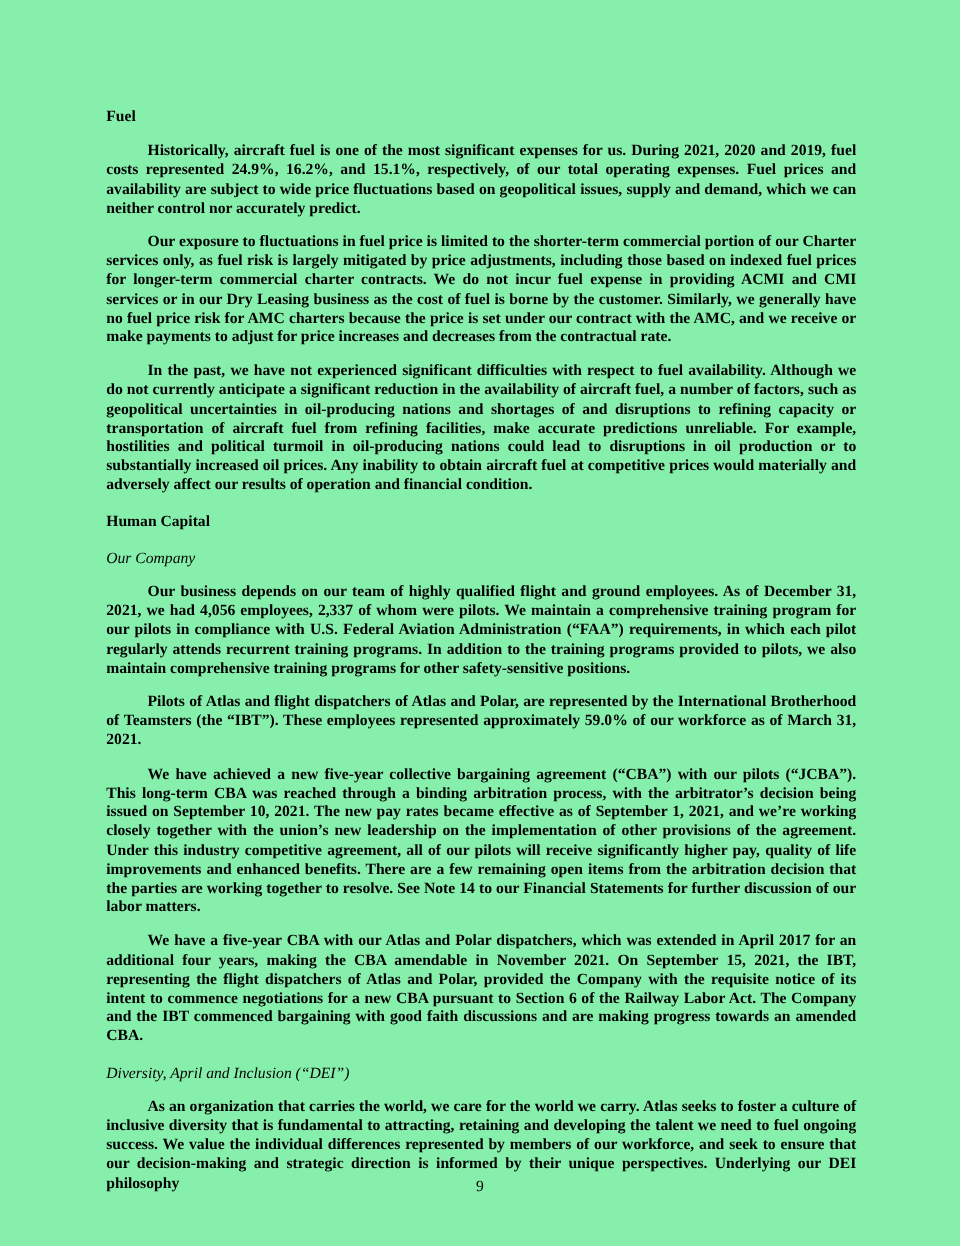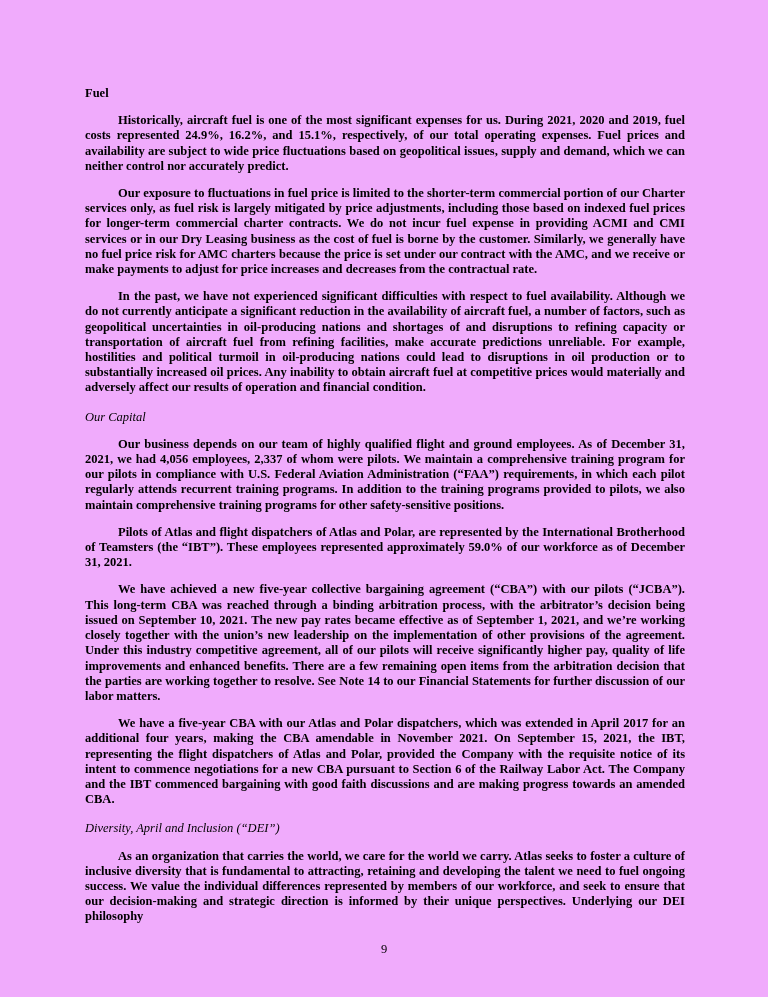--- a/index.html
+++ b/index.html
@@ -4,21 +4,21 @@
 <style>
   html, body {
     margin: 0;
     padding: 0;
     background: #ffffff;
   }
   .page {
     position: relative;
     width: 768px;
     height: 997px;
-    background: #f0abfc;
+    background: #86efac;
     box-sizing: border-box;
     padding: 86px 83px 70px 85px;
     font-family: "Liberation Serif", "DejaVu Serif", serif;
     font-size: 12.5px;
     line-height: 15.2px;
     color: #000000;
     overflow: hidden;
   }
   .content > :first-child {
     margin-top: 0;
@@ -50,22 +50,23 @@
 </style>
 </head>
 <body>
 
 <div class="page">
   <div class="content">
       <div class="h-bold">Fuel</div>
       <p class="p">Historically, aircraft fuel is one of the most significant expenses for us.  During 2021, 2020 and 2019, fuel costs represented 24.9%, 16.2%, and 15.1%, respectively, of our total operating expenses.  Fuel prices and availability are subject to wide price fluctuations based on geopolitical issues, supply and demand, which we can neither control nor accurately predict.</p>
       <p class="p">Our exposure to fluctuations in fuel price is limited to the shorter-term commercial portion of our Charter services only, as fuel risk is largely mitigated by price adjustments, including those based on indexed fuel prices for longer-term commercial charter contracts.  We do not incur fuel expense in providing ACMI and CMI services or in our Dry Leasing business as the cost of fuel is borne by the customer.  Similarly, we generally have no fuel price risk for AMC charters because the price is set under our contract with the AMC, and we receive or make payments to adjust for price increases and decreases from the contractual rate.</p>
       <p class="p">In the past, we have not experienced significant difficulties with respect to fuel availability.  Although we do not currently anticipate a significant reduction in the availability of aircraft fuel, a number of factors, such as geopolitical uncertainties in oil-producing nations and shortages of and disruptions to refining capacity or transportation of aircraft fuel from refining facilities, make accurate predictions unreliable.  For example, hostilities and political turmoil in oil-producing nations could lead to disruptions in oil production or to substantially increased oil prices.  Any inability to obtain aircraft fuel at competitive prices would materially and adversely affect our results of operation and financial condition.</p>
-      <div class="h-italic">Our Capital</div>
+      <div class="h-bold">Human Capital</div>
+      <div class="h-italic">Our Company</div>
       <p class="p">Our business depends on our team of highly qualified flight and ground employees.  As of December 31, 2021, we had 4,056 employees, 2,337 of whom were pilots.  We maintain a comprehensive training program for our pilots in compliance with U.S. Federal Aviation Administration (“FAA”) requirements, in which each pilot regularly attends recurrent training programs.  In addition to the training programs provided to pilots, we also maintain comprehensive training programs for other safety-sensitive positions.</p>
-      <p class="p">Pilots of Atlas and flight dispatchers of Atlas and Polar, are represented by the International Brotherhood of Teamsters (the “IBT”).  These employees represented approximately 59.0% of our workforce as of December 31, 2021.</p>
+      <p class="p">Pilots of Atlas and flight dispatchers of Atlas and Polar, are represented by the International Brotherhood of Teamsters (the “IBT”).  These employees represented approximately 59.0% of our workforce as of March 31, 2021.</p>
       <p class="p">We have achieved a new five-year collective bargaining agreement (“CBA”) with our pilots (“JCBA”).  This long-term CBA was reached through a binding arbitration process, with the arbitrator’s decision being issued on September 10, 2021.  The new pay rates became effective as of September 1, 2021, and we’re working closely together with the union’s new leadership on the implementation of other provisions of the agreement.  Under this industry competitive agreement, all of our pilots will receive significantly higher pay, quality of life improvements and enhanced benefits.  There are a few remaining open items from the arbitration decision that the parties are working together to resolve.  See Note 14 to our Financial Statements for further discussion of our labor matters.</p>
       <p class="p">We have a five-year CBA with our Atlas and Polar dispatchers, which was extended in April 2017 for an additional four years, making the CBA amendable in November 2021.  On September 15, 2021, the IBT, representing the flight dispatchers of Atlas and Polar, provided the Company with the requisite notice of its intent to commence negotiations for a new CBA pursuant to Section 6 of the Railway Labor Act.  The Company and the IBT commenced bargaining with good faith discussions and are making progress towards an amended CBA.</p>
       <div class="h-italic">Diversity, April and Inclusion (“DEI”)</div>
       <p class="p">As an organization that carries the world, we care for the world we carry.  Atlas seeks to foster a culture of inclusive diversity that is fundamental to attracting, retaining and developing the talent we need to fuel ongoing success.  We value the individual differences represented by members of our workforce, and seek to ensure that our decision-making and strategic direction is informed by their unique perspectives.  Underlying our DEI philosophy</p>
     </div>
   <div class="page-number">9</div>
 </div>
 
 </body></html>

